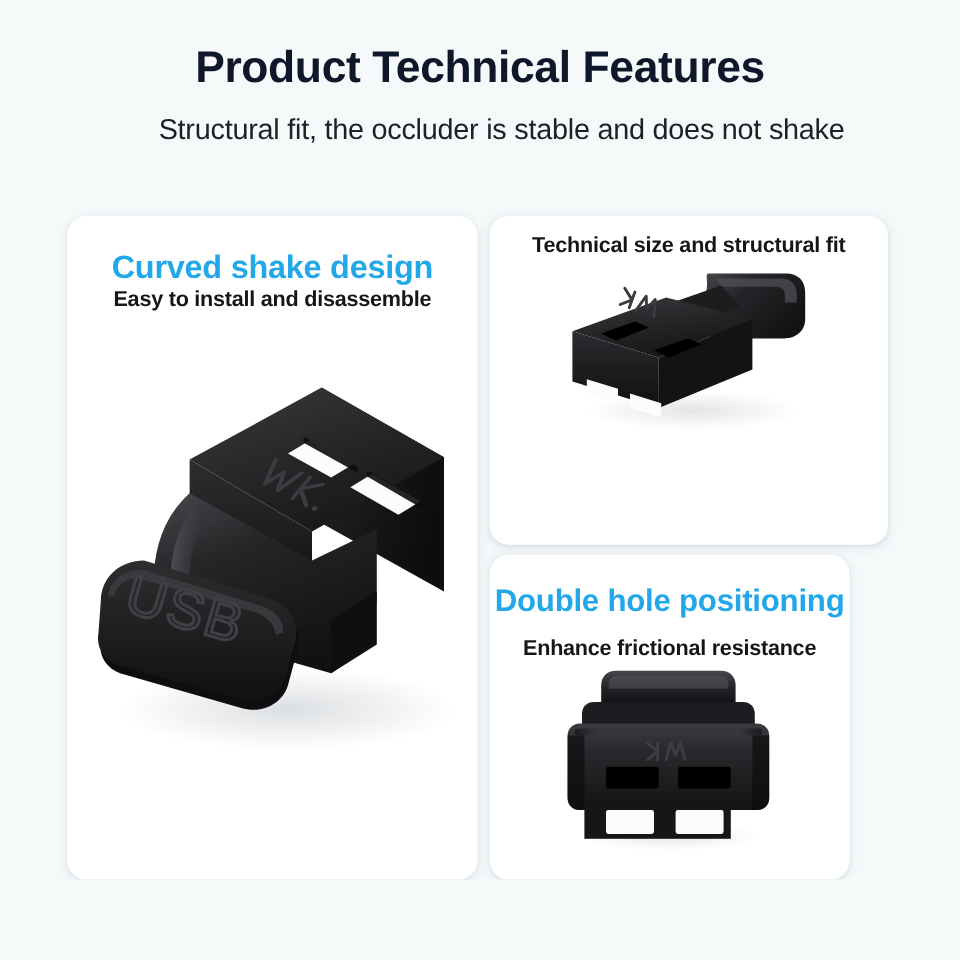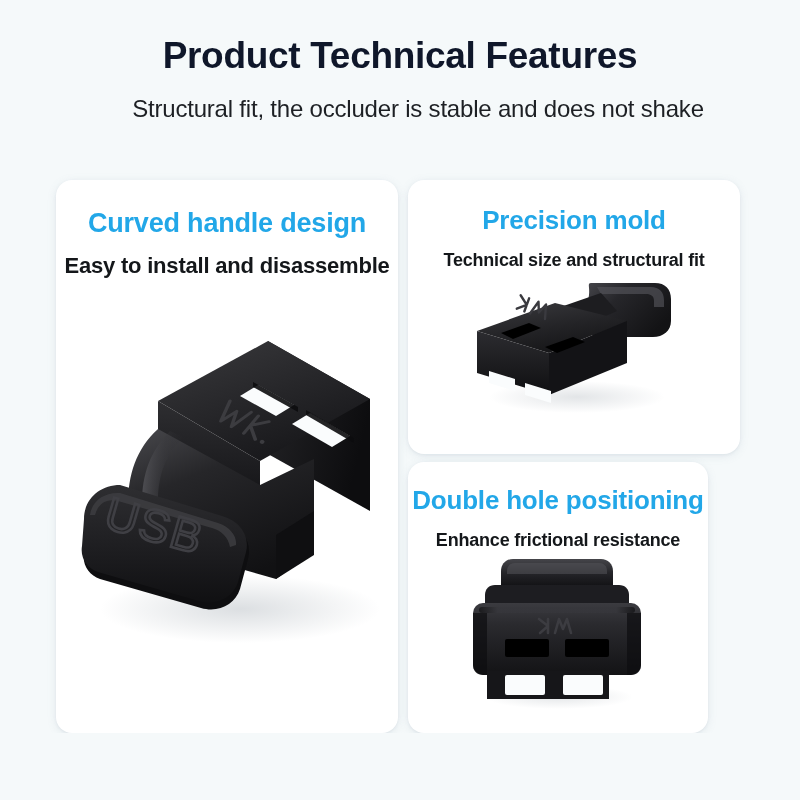--- a/index.html
+++ b/index.html
@@ -75,21 +75,21 @@
 
   .card-sub {
     text-align: center;
     color: #14171a;
     font-weight: 700;
     line-height: 1.2;
     letter-spacing: -0.2px;
   }
 
   .card-main .card-title   { margin-top: 28px; font-size: 27px; }
-  .card-main .card-sub     { margin-top: 14px; font-size: 22px; }
+  .card-main .card-sub     { font-size: 18px; }
 
   .card-mold .card-title   { margin-top: 26px; font-size: 26px; }
   .card-mold .card-sub     { margin-top: 14px; font-size: 18px; }
 
   .card-double .card-title { margin-top: 24px; font-size: 26px; }
   .card-double .card-sub   { margin-top: 14px; font-size: 18px; }
 
   
   .art {
     position: relative;
@@ -114,21 +114,21 @@
 
 <div class="page">
 
   <div class="header">
     <div class="page-title">Product Technical Features</div>
     <div class="page-subtitle">Structural fit, the occluder is stable and does not shake</div>
   </div>
 
   <div class="card card-main">
 
-    <div class="card-title">Curved handle design</div>
+    <div class="card-title">Curved shake design</div>
 
     <div class="card-sub">Easy to install and disassemble</div>
 
     <div class="art art-main">
       <svg width="330" height="410" viewBox="0 0 330 410">
         <defs>
           <linearGradient id="topFace" x1="0" y1="0" x2="0.6" y2="1">
             <stop offset="0%" stop-color="#3a3a3d"></stop>
             <stop offset="45%" stop-color="#2a2a2d"></stop>
             <stop offset="100%" stop-color="#17171a"></stop>
@@ -198,21 +198,20 @@
           </g>
         </g>
 
         <path d="M214,300 L252,276 L252,232 L214,256 Z" fill="#0f0f11"></path>
       </svg>
     </div>
   </div>
 
   <div class="card card-mold">
 
-    <div class="card-title">Precision mold</div>
 
     <div class="card-sub">Technical size and structural fit</div>
 
     <div class="art art-mold">
       <svg width="250" height="150" viewBox="0 0 250 150">
         <defs>
           <linearGradient id="m-top" x1="0" y1="0" x2="0.5" y2="1">
             <stop offset="0%" stop-color="#3b3b3f"></stop>
             <stop offset="60%" stop-color="#232326"></stop>
             <stop offset="100%" stop-color="#161618"></stop>

